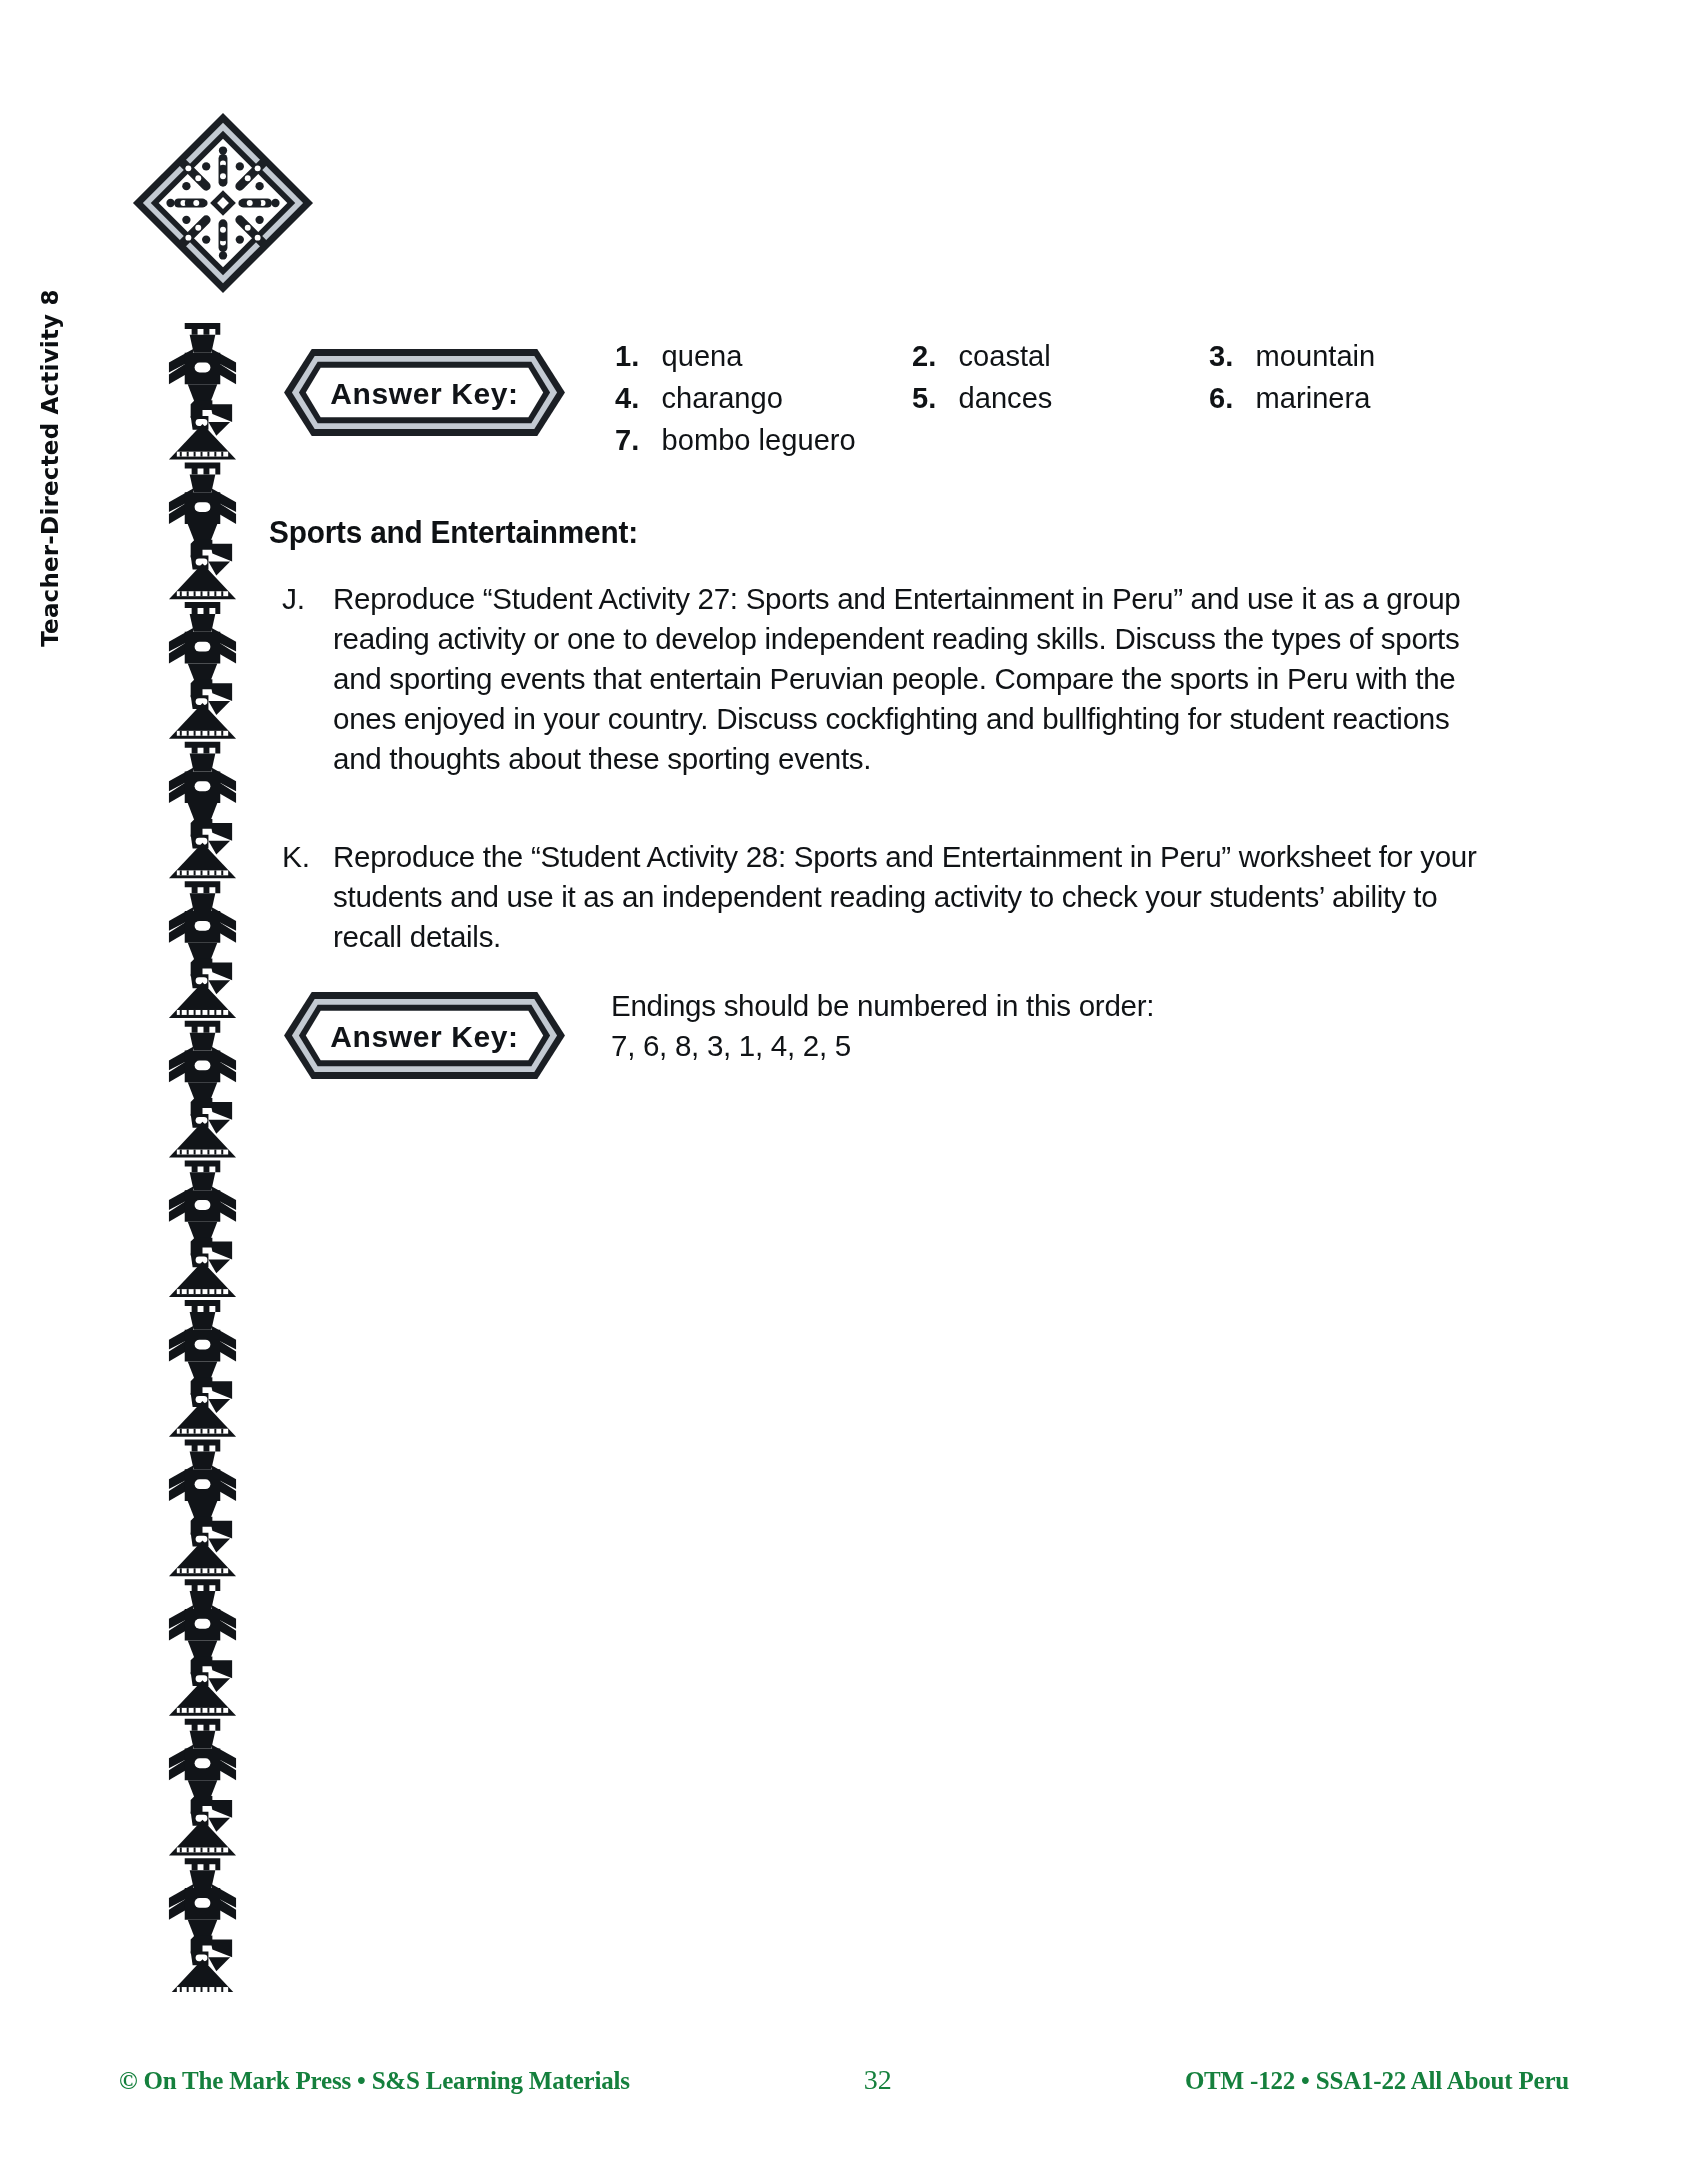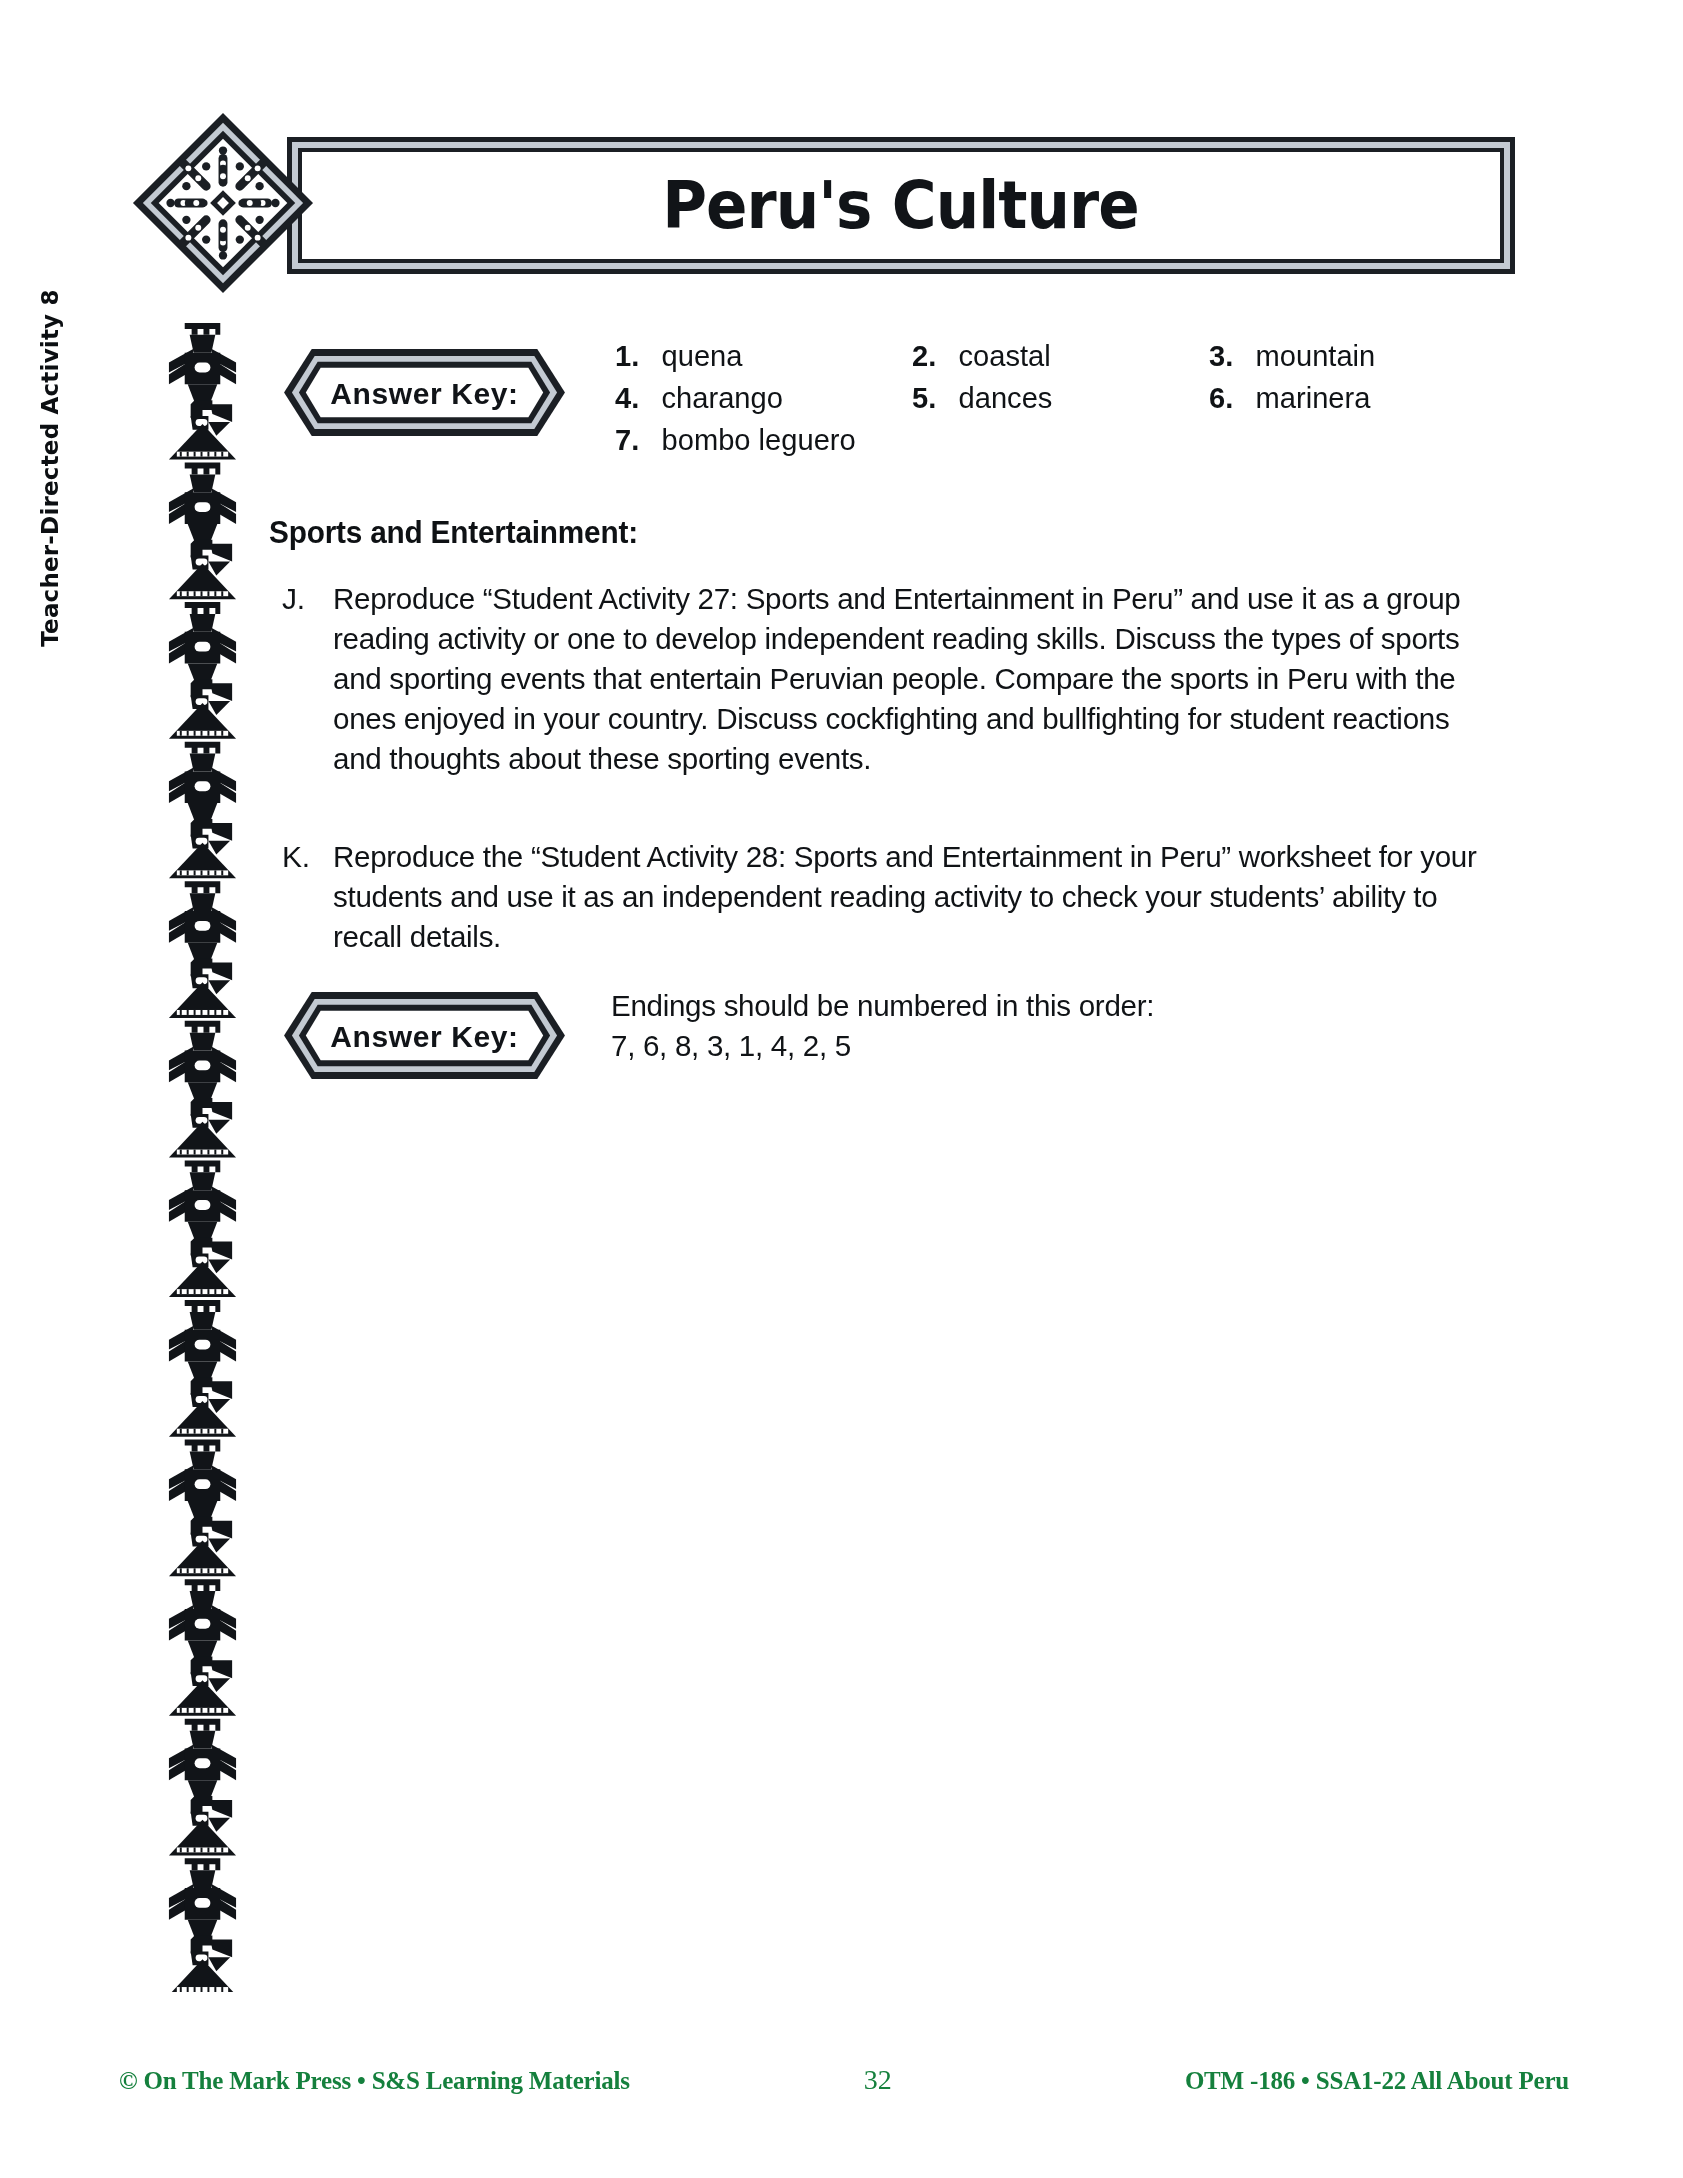--- a/index.html
+++ b/index.html
@@ -224,25 +224,20 @@
   .footer-center { flex: 1 1 auto; text-align: center; padding-right: 59px; font-size: 28px; font-family: "Liberation Serif", serif; font-weight: normal; }
   .footer-right  { flex: 0 0 auto; letter-spacing: -0.2px; }
 </style>
 </head>
 <body>
 
 <div class="page">
 
   <div class="header">
 
-    <div class="banner">
-      <div class="banner-inner">
-        <div class="banner-title">Peru's Culture</div>
-      </div>
-    </div>
 
     <div class="diamond-logo">
       <svg width="188" height="188" viewBox="0 0 190 190" aria-hidden="true">
 
         <polygon points="95,4 186,95 95,186 4,95" fill="#1b1f24"></polygon>
 
         <polygon points="95,14 176,95 95,176 14,95" fill="#c3cad2"></polygon>
 
         <polygon points="95,22 168,95 95,168 22,95" fill="#1b1f24"></polygon>
 
@@ -437,17 +432,17 @@
     </div>
     <div class="ans2-text">
       <div>Endings should be numbered in this order:</div>
       <div>7, 6, 8, 3, 1, 4, 2, 5</div>
     </div>
   </div>
 
   <div class="footer">
     <div class="footer-left">© On The Mark Press • S&amp;S Learning Materials</div>
     <div class="footer-center">32</div>
-    <div class="footer-right">OTM -186 • SSA1-22 All About Peru</div>
+    <div class="footer-right">OTM -122 • SSA1-22 All About Peru</div>
   </div>
 
 </div>
 
 
 </body></html>

